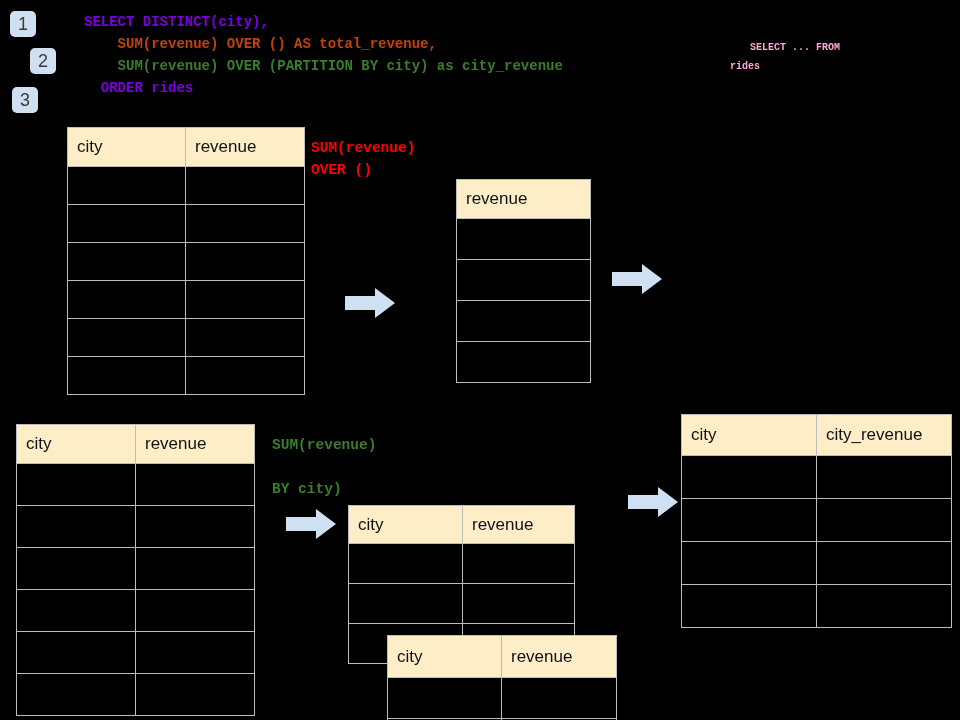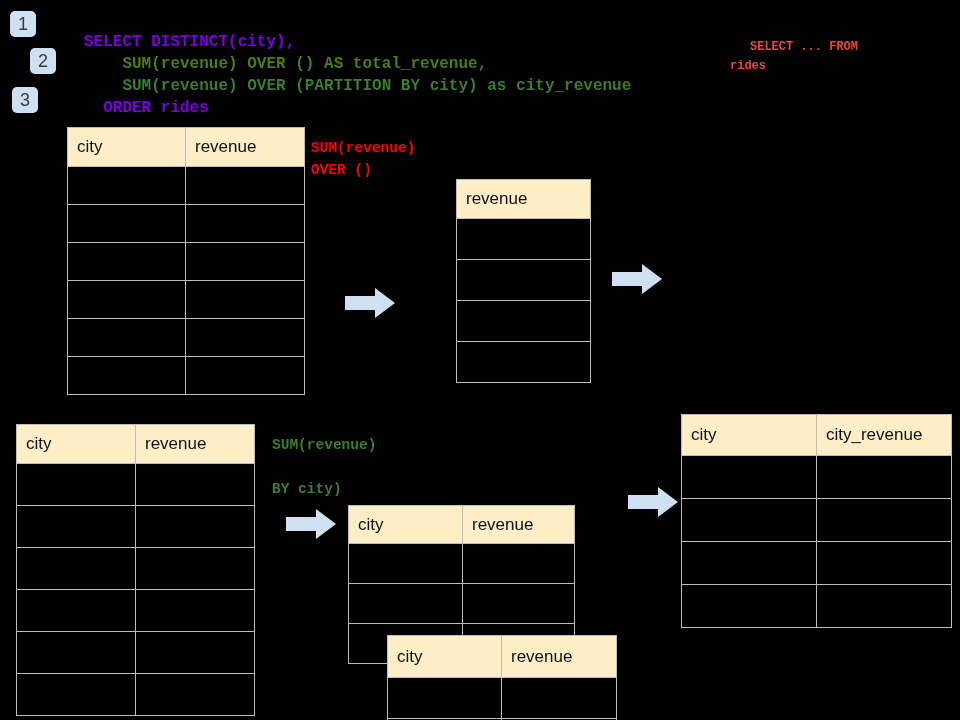--- a/index.html
+++ b/index.html
@@ -28,39 +28,38 @@
     line-height: 26px;
     text-align: center;
     width: 26px;
     height: 26px;
   }
 
   
   .code {
     position: absolute;
     font-family: "Liberation Mono", monospace;
-    font-size: 16px;
+    font-size: 14px;
     line-height: 22px;
     white-space: pre;
     letter-spacing: 0px;
     font-weight: bold;
-    margin-top: 20px;
   }
   .code-purple { color: #7c00dd; }
-  .code-red    { color: #4d7c0f; }
+  .code-red    { color: #c2410c; }
   .code-green  { color: #3a7d2c; }
 
   .sidecode {
     position: absolute;
     font-family: "Liberation Mono", monospace;
-    font-size: 12px;
+    font-size: 10px;
     line-height: 19px;
     white-space: pre;
     font-weight: bold;
-    color: #ef4444;
+    color: #f9a8d4;
   }
 
   
   .annot {
     position: absolute;
     font-family: "Liberation Mono", monospace;
     font-size: 14.5px;
     line-height: 22px;
     white-space: pre;
     font-weight: bold;

